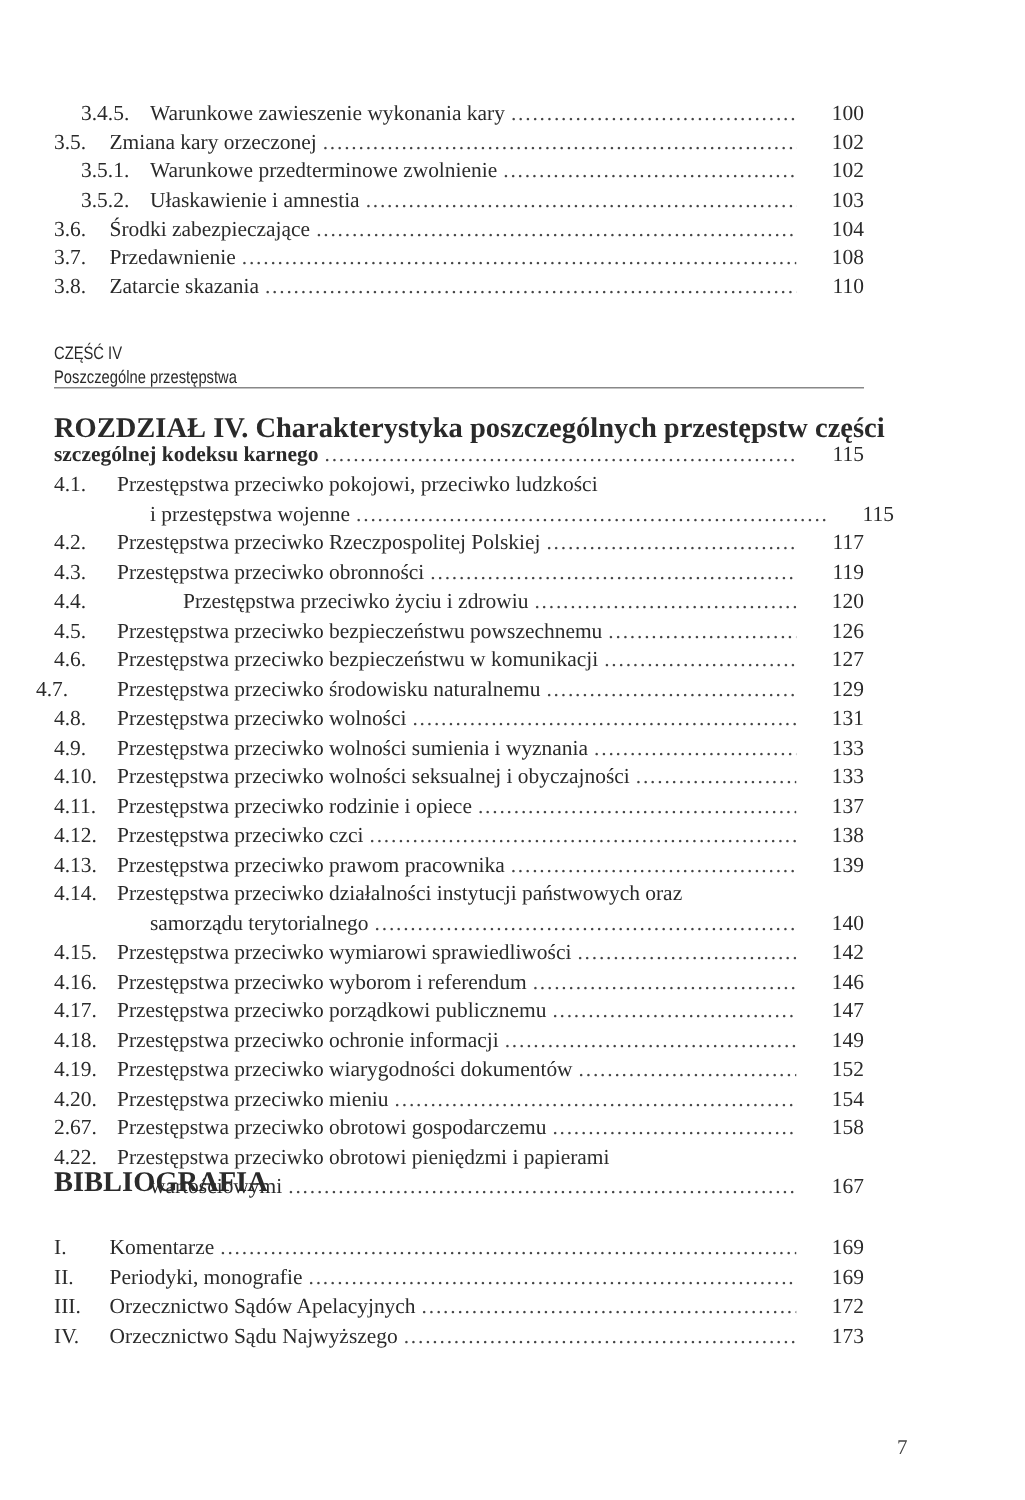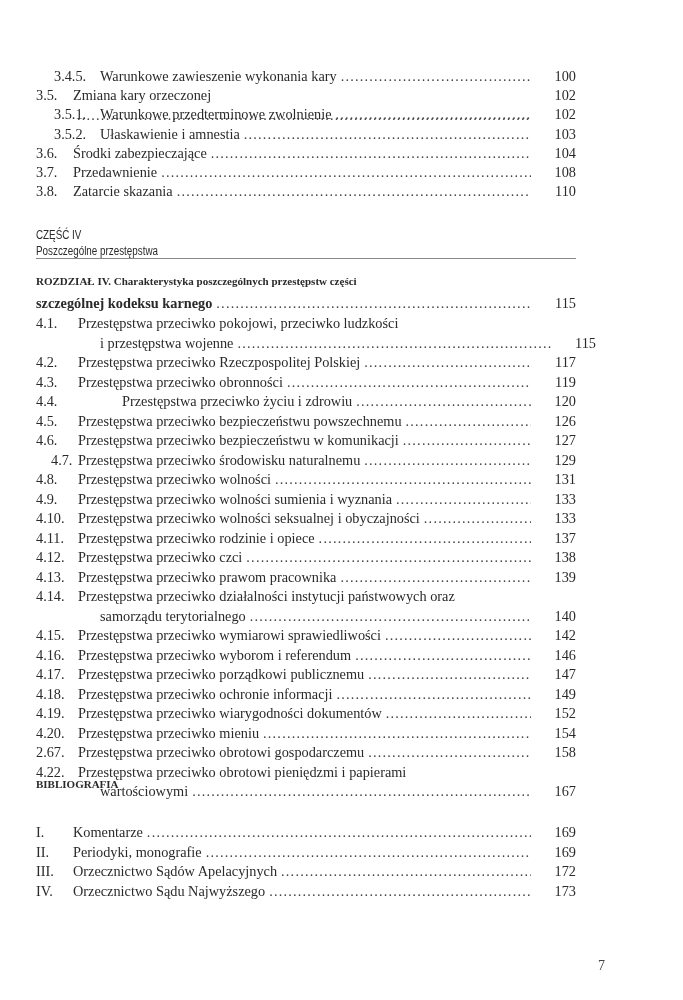--- a/index.html
+++ b/index.html
@@ -10,38 +10,38 @@
     .row { position:absolute; left:0; width:683px; height:20px; font-size:14.3px; line-height:20px; }
     .num { position:absolute; white-space:nowrap; }
     .title { position:absolute; white-space:nowrap; overflow:hidden; display:flex; }
     .title .txt { white-space:nowrap; flex:0 0 auto; }
     .title .dots { flex:1 1 auto; overflow:hidden; white-space:nowrap; letter-spacing:1.2px; margin-left:4px; color:#444; }
     .title .dots::after { content:"......................................................................................................................................................................................................"; }
     .page { position:absolute; right:107px; text-align:right; }
     .bold { font-weight:bold; }
     .part-label { position:absolute; left:36px; font-family:"Liberation Sans", "DejaVu Sans", sans-serif; font-size:12px; transform:scaleX(0.82); transform-origin:left; white-space:nowrap; color:#2a2a2a; }
     .rule { position:absolute; left:36px; width:540px; height:1px; background:#888; }
-    .heading { position:absolute; left:36px; font-weight:bold; font-size:11px; white-space:nowrap; }
+    .heading { position:absolute; left:36px; font-weight:bold; font-size:19px; white-space:nowrap; }
     .folio { position:absolute; left:598px; top:958px; font-size:14px; color:#444; }
   </style>
 </head>
 <body>
 
 <div id="toc">
     <div class="row" style="top: 66px;">
       <span class="num" style="left: 54px;">3.4.5.</span>
       <div class="title" style="left: 100px; right: 152px;">
         <span class="txt">Warunkowe zawieszenie wykonania kary</span>
         <span class="dots"></span>
       </div>
       <span class="page">100</span>
     </div>
     <div class="row" style="top: 85.2px;">
       <span class="num" style="left: 36px;">3.5.</span>
-      <div class="title" style="left: 73px; right: 152px; flex-direction: column;">
+      <div class="title" style="left: 73px; right: 152px;">
         <span class="txt">Zmiana kary orzeczonej</span>
         <span class="dots"></span>
       </div>
       <span class="page">102</span>
     </div>
     <div class="row" style="top: 104.4px;">
       <span class="num" style="left: 54px;">3.5.1.</span>
       <div class="title" style="left: 100px; right: 152px;">
         <span class="txt">Warunkowe przedterminowe zwolnienie</span>
         <span class="dots"></span>
@@ -127,21 +127,21 @@
     </div>
     <div class="row" style="top: 430px;">
       <span class="num" style="left: 36px;">4.6.</span>
       <div class="title" style="left: 78px; right: 152px;">
         <span class="txt">Przestępstwa przeciwko bezpieczeństwu w komunikacji</span>
         <span class="dots"></span>
       </div>
       <span class="page">127</span>
     </div>
     <div class="row" style="top: 449.5px;">
-      <span class="num" style="left: 51px;">4.7.</span>
+      <span class="num" style="left: 24px;">4.7.</span>
       <div class="title" style="left: 78px; right: 152px;">
         <span class="txt">Przestępstwa przeciwko środowisku naturalnemu</span>
         <span class="dots"></span>
       </div>
       <span class="page">129</span>
     </div>
     <div class="row" style="top: 469px;">
       <span class="num" style="left: 36px;">4.8.</span>
       <div class="title" style="left: 78px; right: 152px;">
         <span class="txt">Przestępstwa przeciwko wolności</span>

